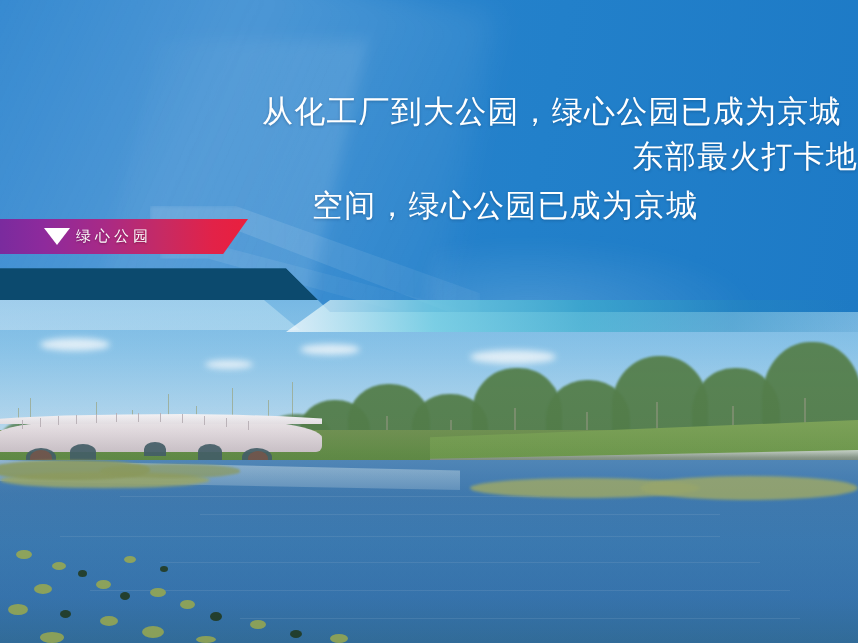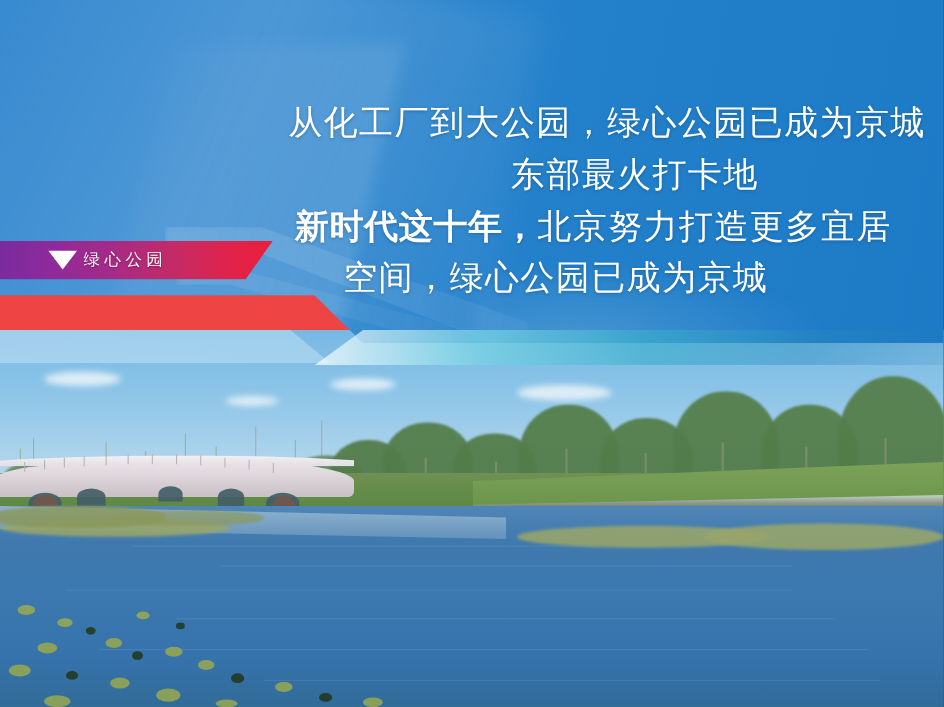--- a/index.html
+++ b/index.html
@@ -2,21 +2,21 @@
 <html><head>
 <meta charset="utf-8">
 <title>绿心公园</title>
 <style>
   html,body{margin:0;padding:0;background:#000;}
   #stage{
     position:relative;
     width:858px;height:643px;
     overflow:hidden;
     font-family:"Liberation Sans","DejaVu Sans",sans-serif;
-    background:#ef4444;
+    background:#0c4a6e;
   }
 
   
   .photo{position:absolute;left:0;top:300px;width:858px;height:343px;overflow:hidden;}
 
   
   .ph-sky{position:absolute;left:0;top:0;width:858px;height:150px;
     background:linear-gradient(180deg,#6fb4e2 0%,#86c2e8 35%,#a8d3ee 70%,#c5e0f2 100%);}
   
   .cloud{position:absolute;background:#eef6fb;border-radius:50%;filter:blur(3px);opacity:.85;}
@@ -106,21 +106,21 @@
   .tealstrip2{position:absolute;left:0;top:300px;width:300px;height:30px;
     background:linear-gradient(90deg,rgba(255,255,255,.30),rgba(200,232,245,.46));
     clip-path:polygon(0 0,88% 0,100% 100%,0 100%);}
 
   
   .copy{position:absolute;left:250px;top:88px;width:608px;
     color:#ffffff;text-align:center;}
   .line{font-size:31px;line-height:47px;letter-spacing:1.2px;
     text-shadow:0 1px 3px rgba(0,40,80,.32);white-space:nowrap;}
   .line.l1{text-align:left;padding-left:12px;}
-  .line.l2{text-align:center;padding-left:46px;}
+  .line.l2{text-align:right;padding-left:46px;font-family:Liberation Mono, monospace;}
   .line.l3{text-align:left;padding-left:18px;}
   .line.l4{text-align:left;padding-left:62px;}
   .bold{font-weight:bold;letter-spacing:.5px;}
 
   
   .tag{position:absolute;left:0;top:219px;width:248px;height:35px;
     background:linear-gradient(90deg,#7a2b9e 0%,#8e2a9c 18%,#a82a86 42%,#c72a63 66%,#e22248 86%,#ea1f3d 100%);
     clip-path:polygon(0 0,100% 0,90% 100%,0 100%);
     box-shadow:0 2px 5px rgba(10,20,60,.25);
     display:flex;align-items:center;}
@@ -255,21 +255,20 @@
     <div class="chev2"></div>
     <div class="glow"></div>
   </div>
 
   <div class="tealstrip2"></div>
   <div class="tealstrip"></div>
 
   <div class="copy">
     <div class="line l1">从化工厂到大公园，绿心公园已成为京城</div>
     <div class="line l2">东部最火打卡地</div>
-    <div class="line l3"><span class="bold">新时代这十年，</span><span>北京努力打造更多宜居</span></div>
     <div class="line l4">空间，绿心公园已成为京城</div>
   </div>
 
   <div class="tag">
     <div class="tri"></div>
     <div class="tagtext">绿心公园</div>
   </div>
 
 </div>
 

